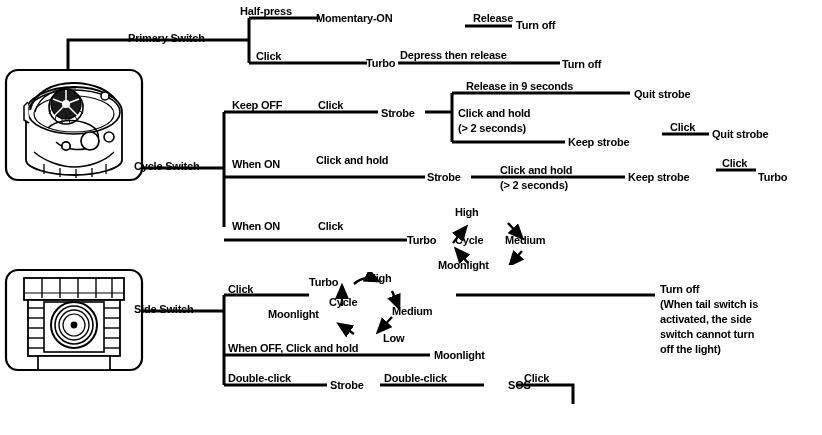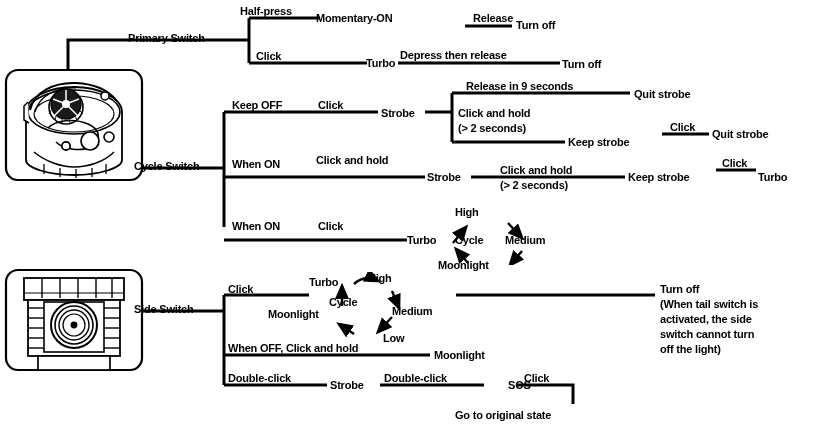--- a/index.html
+++ b/index.html
@@ -280,15 +280,14 @@
 off the light)</div>
 
   <div class="lbl" style="left:228px; top:341px;">When OFF, Click and hold</div>
   <div class="lbl" style="left:434px; top:348px;">Moonlight</div>
 
   <div class="lbl" style="left:228px; top:371px;">Double-click</div>
   <div class="lbl" style="left:330px; top:378px;">Strobe</div>
   <div class="lbl" style="left:384px; top:371px;">Double-click</div>
   <div class="lbl" style="left:487px; top:378px;margin-left:21px;">SOS</div>
   <div class="lbl" style="left:524px; top:371px;">Click</div>
-  <div class="lbl" style="left:455px; top:408px;">Go to original state</div>
 
 </div>
 
 </body></html>

